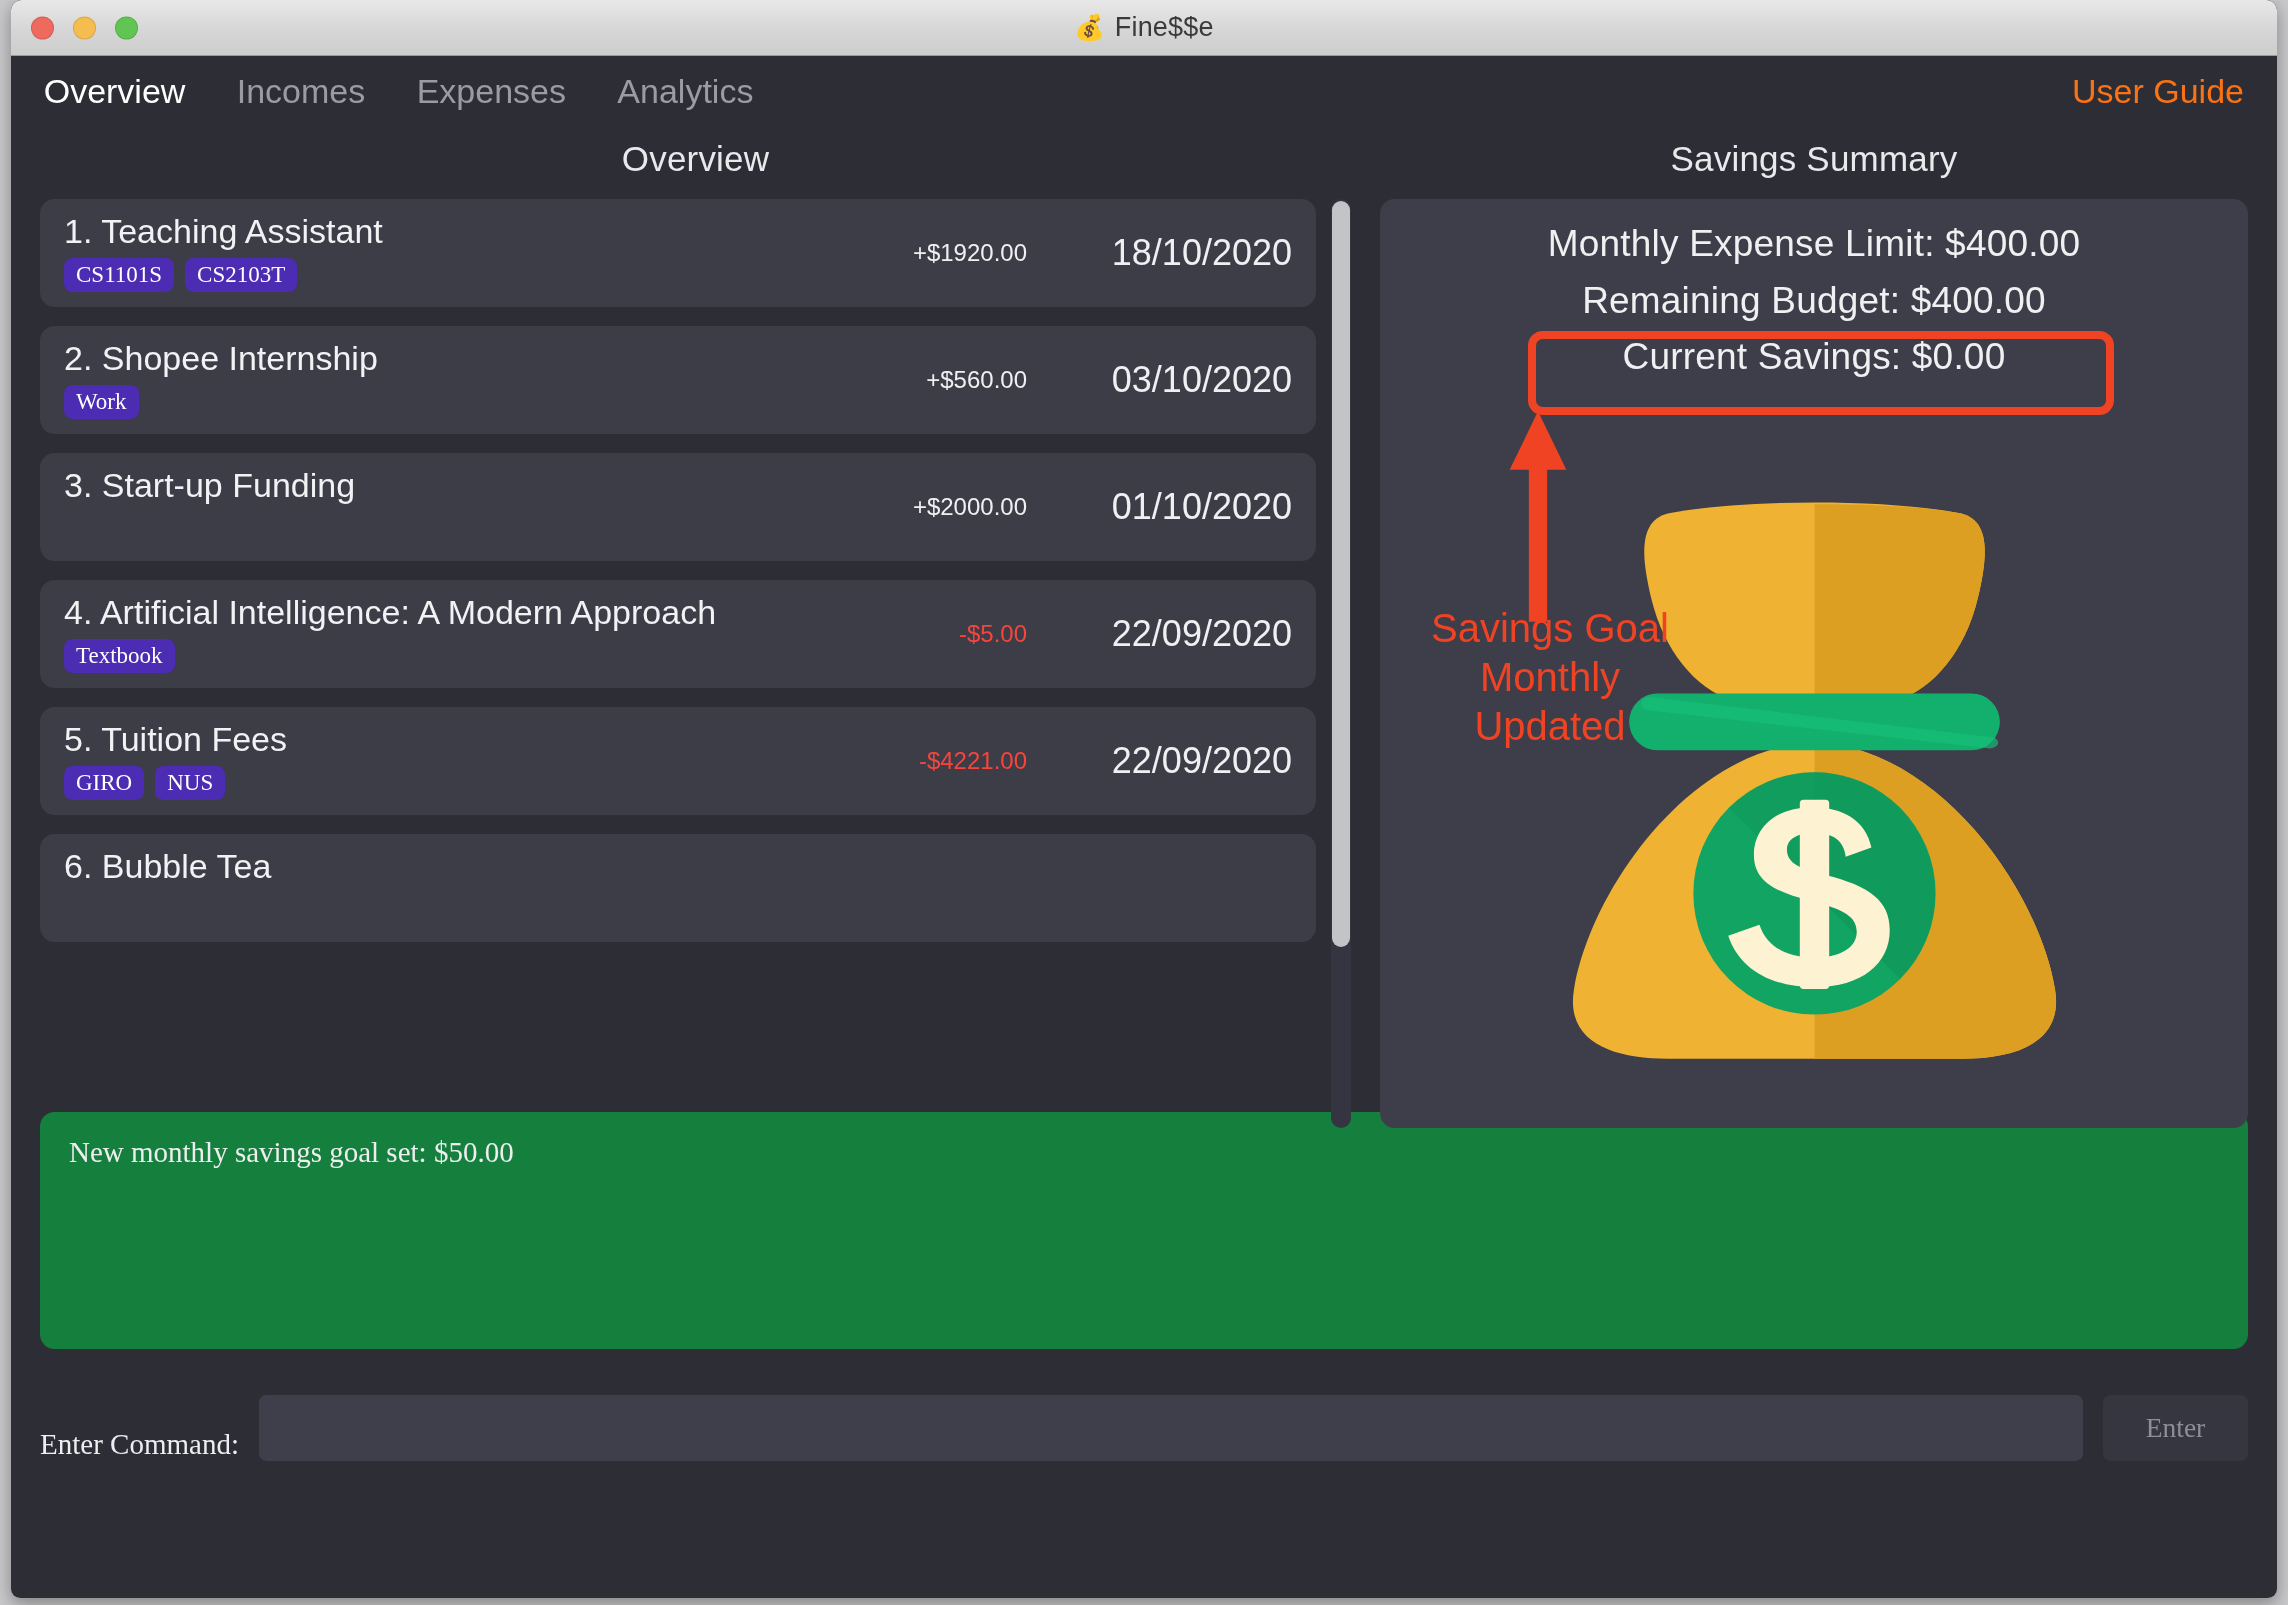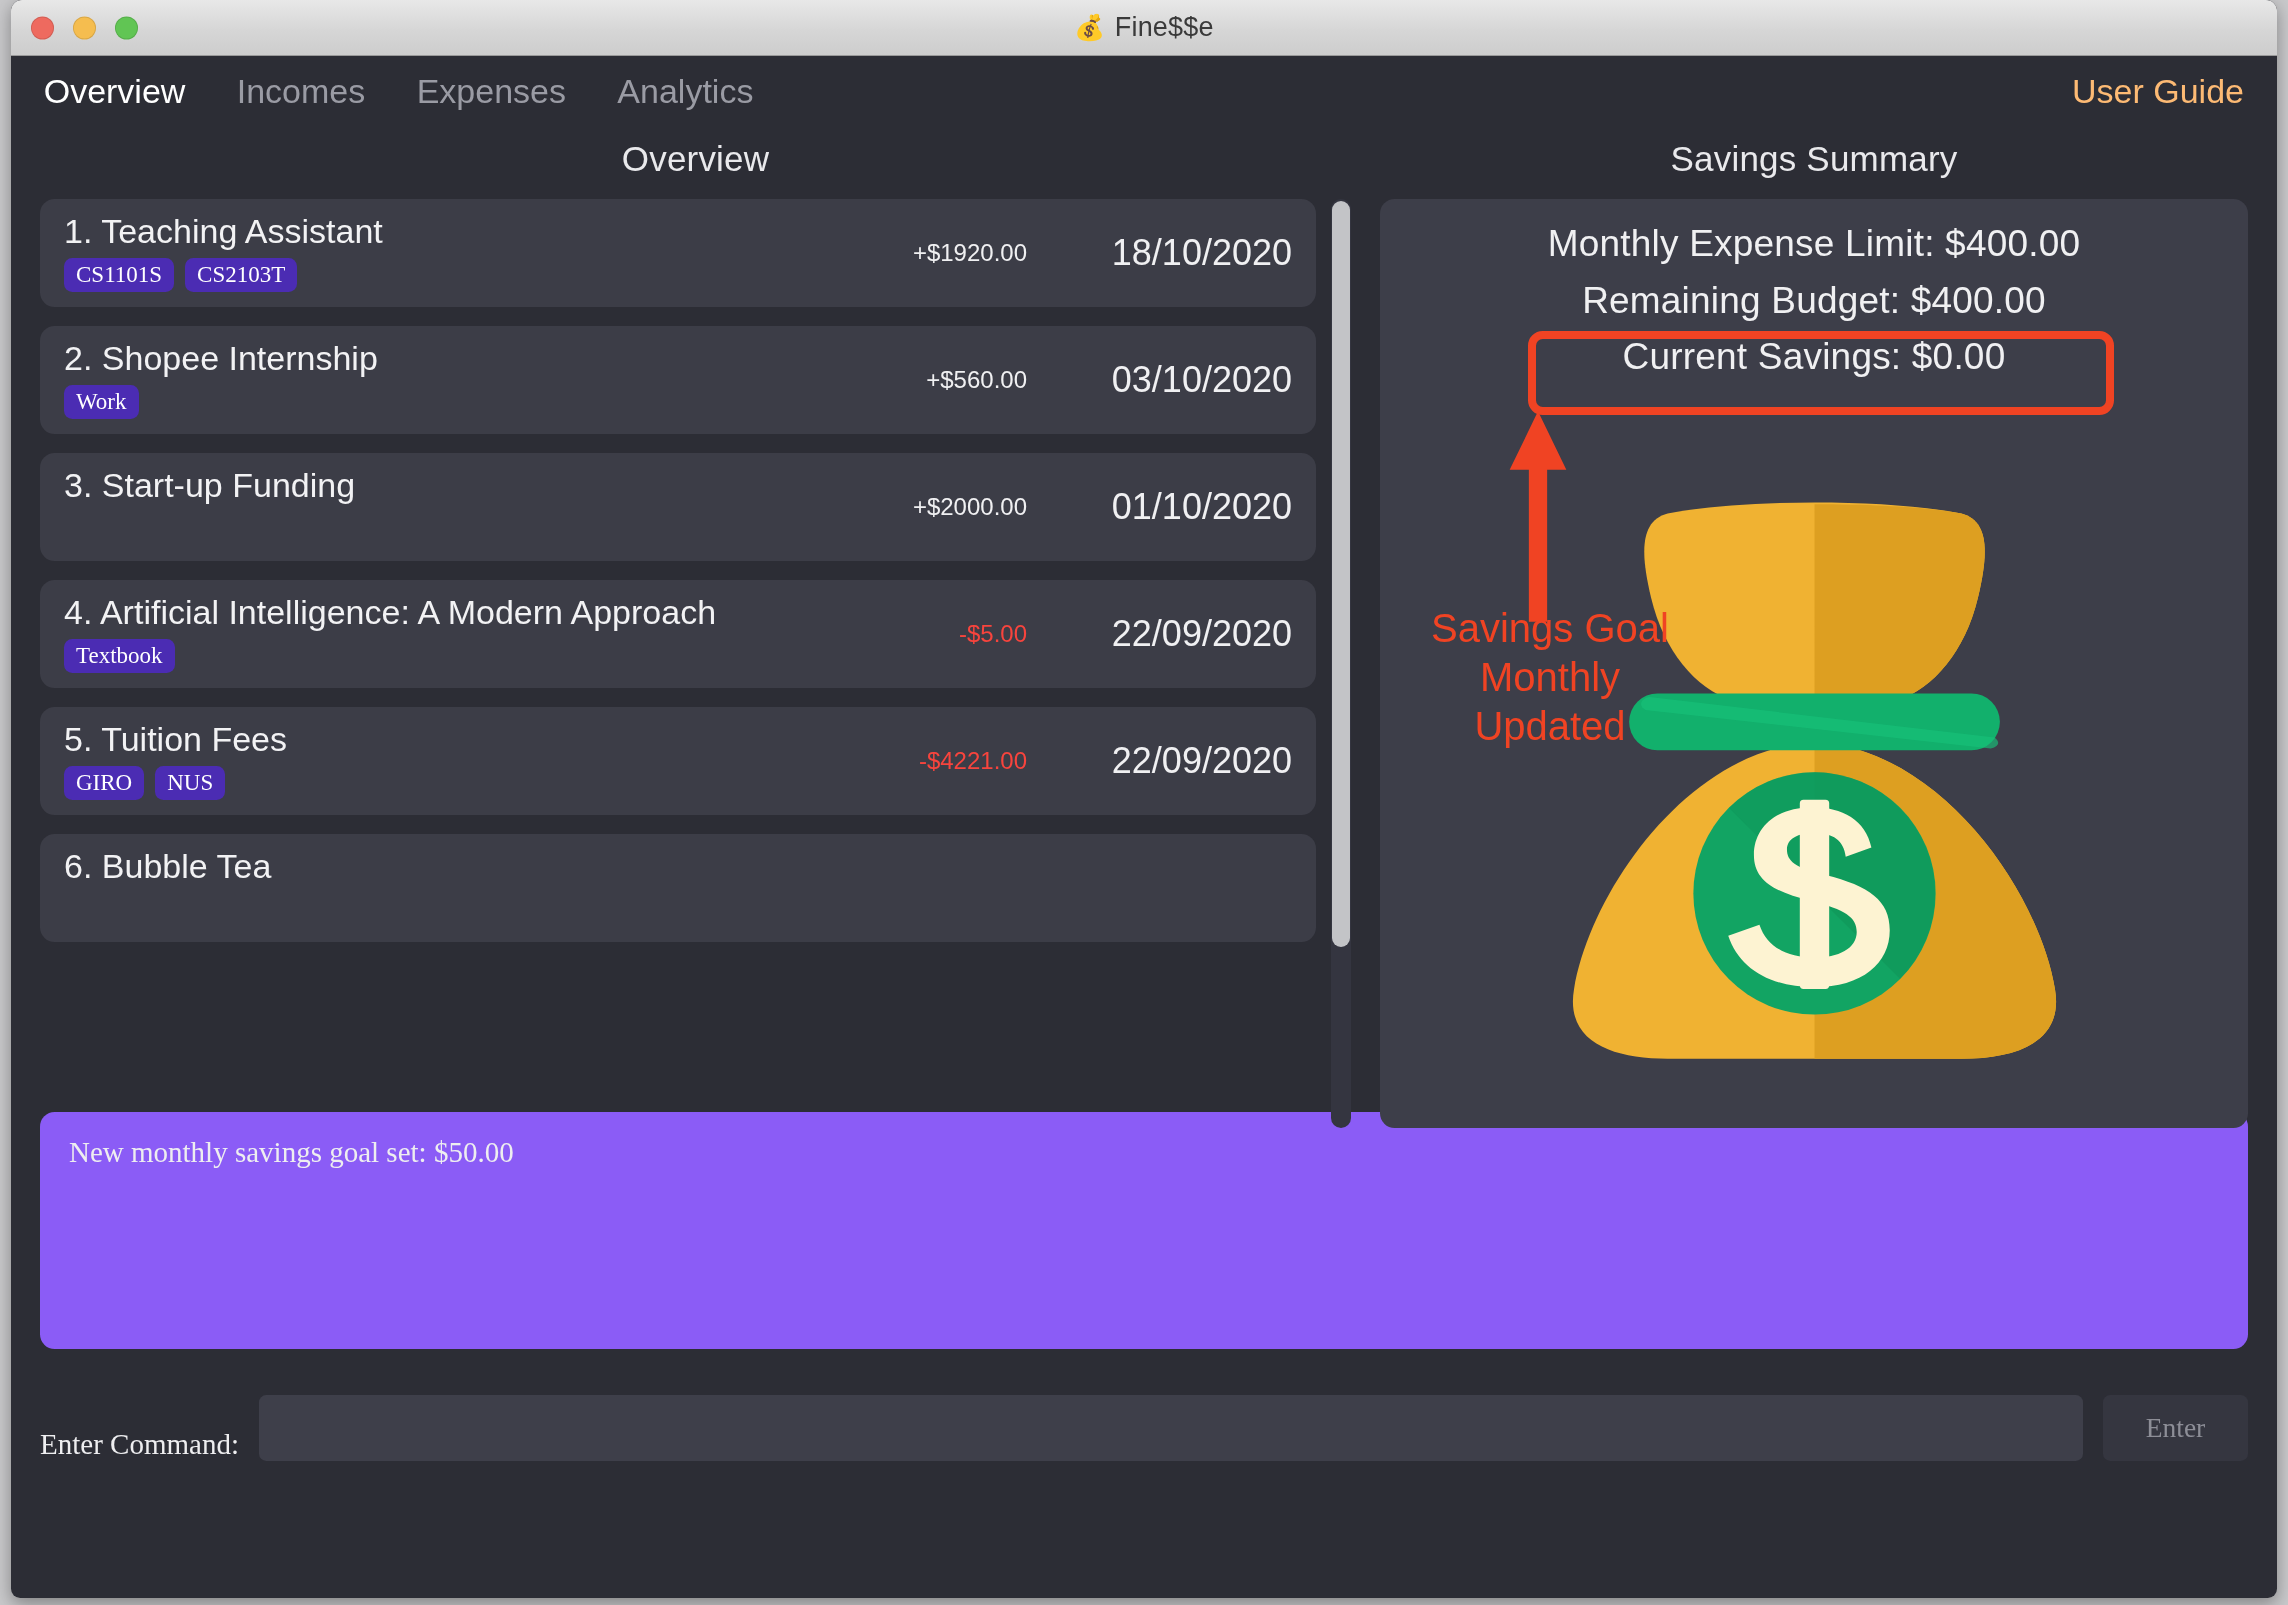--- a/index.html
+++ b/index.html
@@ -75,21 +75,21 @@
     padding: 1.8px 3.7px;
     cursor: default;
     white-space: nowrap;
   }
   .tab.active { color: #ffffff; }
   .userguide {
     position: absolute;
     right: 33px; top: 50%;
     transform: translateY(-50%);
     font-size: 34px;
-    color: #fdba74;
+    color: #f97316;
     white-space: nowrap;
   }
 
   
   .body {
     position: relative;
     padding: 0 29px;
     height: calc(100% - 55px - 70px);
   }
   .columns {
@@ -241,21 +241,21 @@
     color: #f04323;
     font-size: 40px;
     line-height: 1.22;
     z-index: 40;
     pointer-events: none;
   }
 
   
   .resultbox {
     margin-top: 22px;
-    background: #8b5cf6;
+    background: #15803d;
     border-radius: 14.7px;
     height: 237px;
     padding: 24px 29px;
     box-sizing: border-box;
   }
   .result-text {
     font-family: "Liberation Serif", serif;
     font-size: 29px;
     color: #eeeef0;
   }

